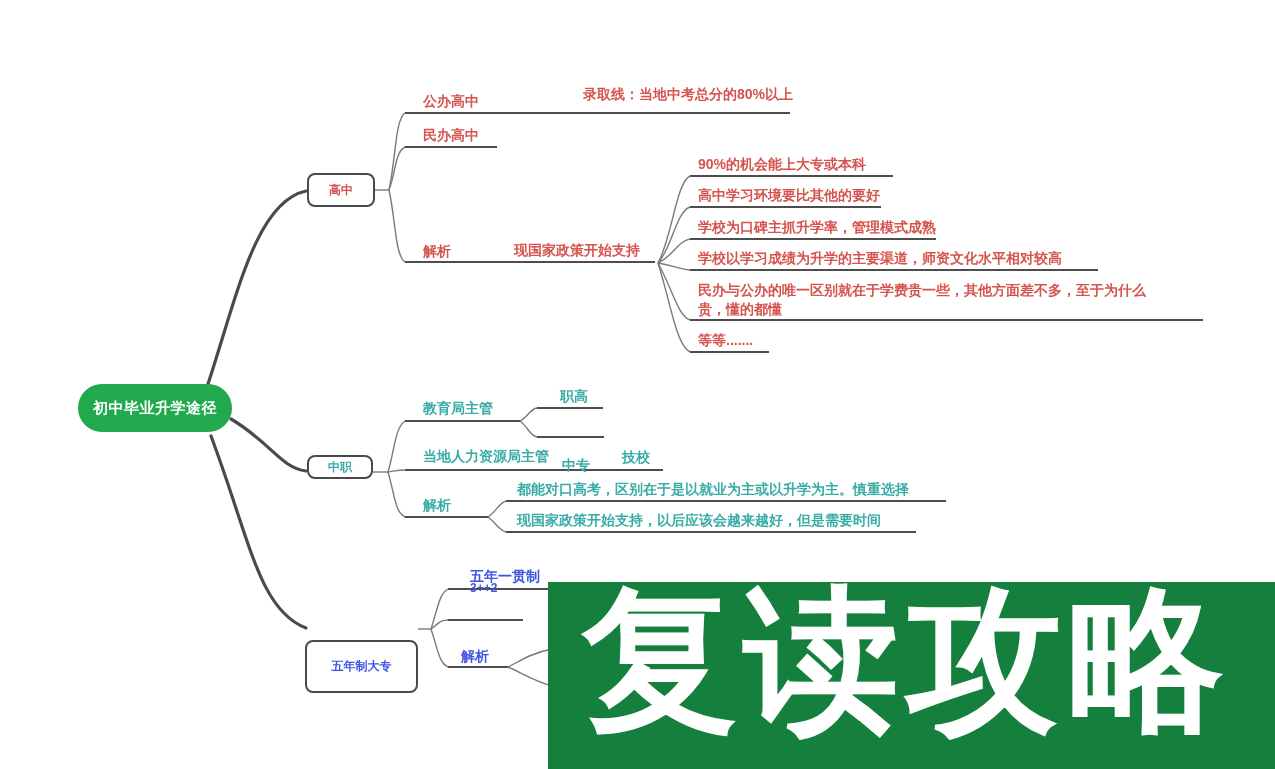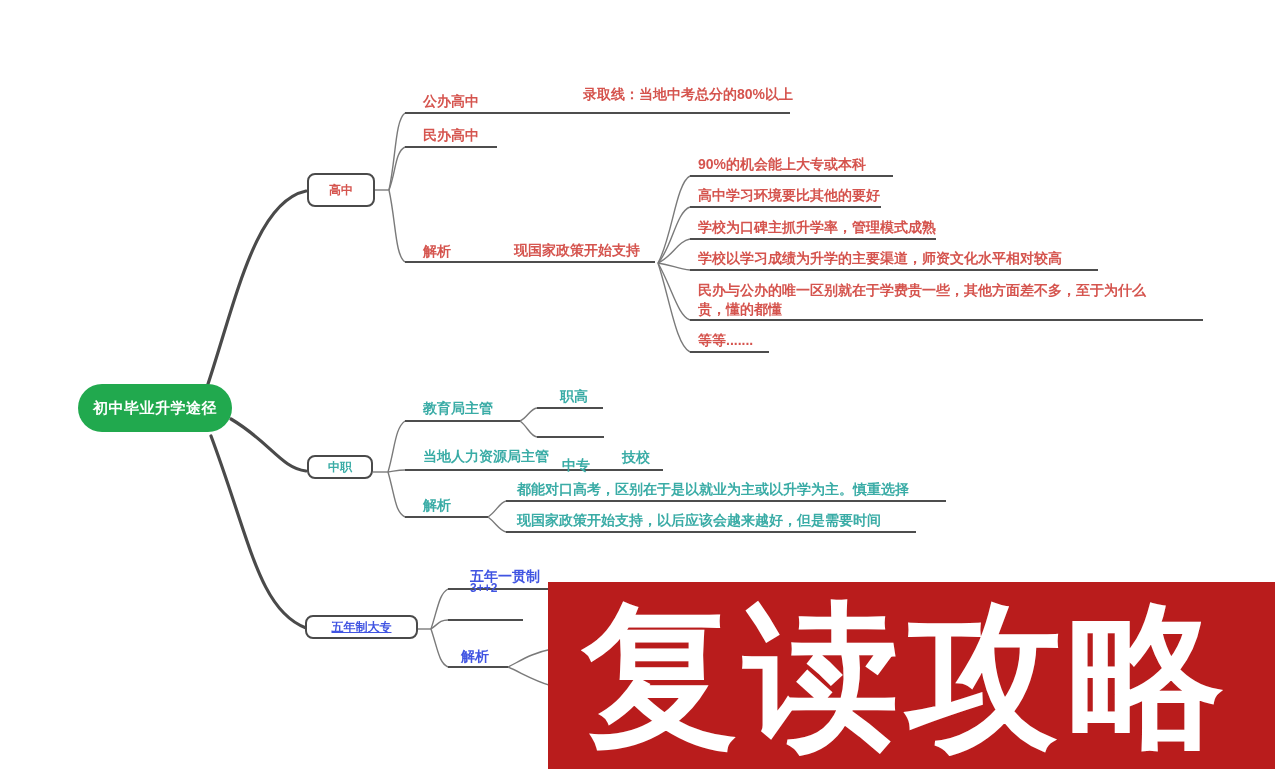--- a/index.html
+++ b/index.html
@@ -17,22 +17,22 @@
     position:absolute;z-index:2;background:#ffffff;border:2px solid #4a4a4a;border-radius:8px;
     display:flex;align-items:center;justify-content:center;
     font-weight:bold;font-size:12px;box-sizing:border-box;
   }
   .rootnode{
     position:absolute;z-index:2;background:#21a94e;border-radius:27px;
     display:flex;align-items:center;justify-content:center;
     color:#ffffff;font-weight:bold;font-size:15px;letter-spacing:0.5px;
   }
   .banner{
-    position:absolute;z-index:5;background:#b91c1c;
-    display:flex;align-items:center;
+    position:absolute;z-index:5;background:#15803d;
+    display:flex;
     overflow:hidden;
   }
   .banner-text{
     color:#ffffff;font-weight:bold;font-size:156px;line-height:1;
     letter-spacing:6px;padding-left:34px;white-space:nowrap;
     font-family:"Liberation Sans","DejaVu Sans",sans-serif;
   }
 </style>
 </head>
 <body>
@@ -104,21 +104,21 @@
   <div class="rootnode" style="left:78px;top:384px;width:154px;height:48px;">
     <span>初中毕业升学途径</span>
   </div>
 
   <div class="boxnode red" style="left:307px;top:173px;width:68px;height:34px;">
     <span>高中</span>
   </div>
   <div class="boxnode teal" style="left:307px;top:455px;width:66px;height:24px;">
     <span>中职</span>
   </div>
-  <div class="boxnode blue" style="left:305px;top:615px;width:113px;height:24px;text-decoration:underline;">
+  <div class="boxnode blue" style="left:305px;top:640px;width:113px;height:53px;">
     <span>五年制大专</span>
   </div>
 
   <div class="node red" style="left:423px;top:93px;text-align:center;">公办高中</div>
   <div class="node red" style="left:547px;top:86px;margin-left:36px;">录取线：当地中考总分的80%以上</div>
   <div class="node red" style="left:423px;top:127px;">民办高中</div>
   <div class="node red" style="left:423px;top:243px;">解析</div>
   <div class="node red" style="left:514px;top:242px;">现国家政策开始支持</div>
   <div class="node red" style="left:698px;top:156px;">90%的机会能上大专或本科</div>
   <div class="node red" style="left:698px;top:187px;">高中学习环境要比其他的要好</div>

